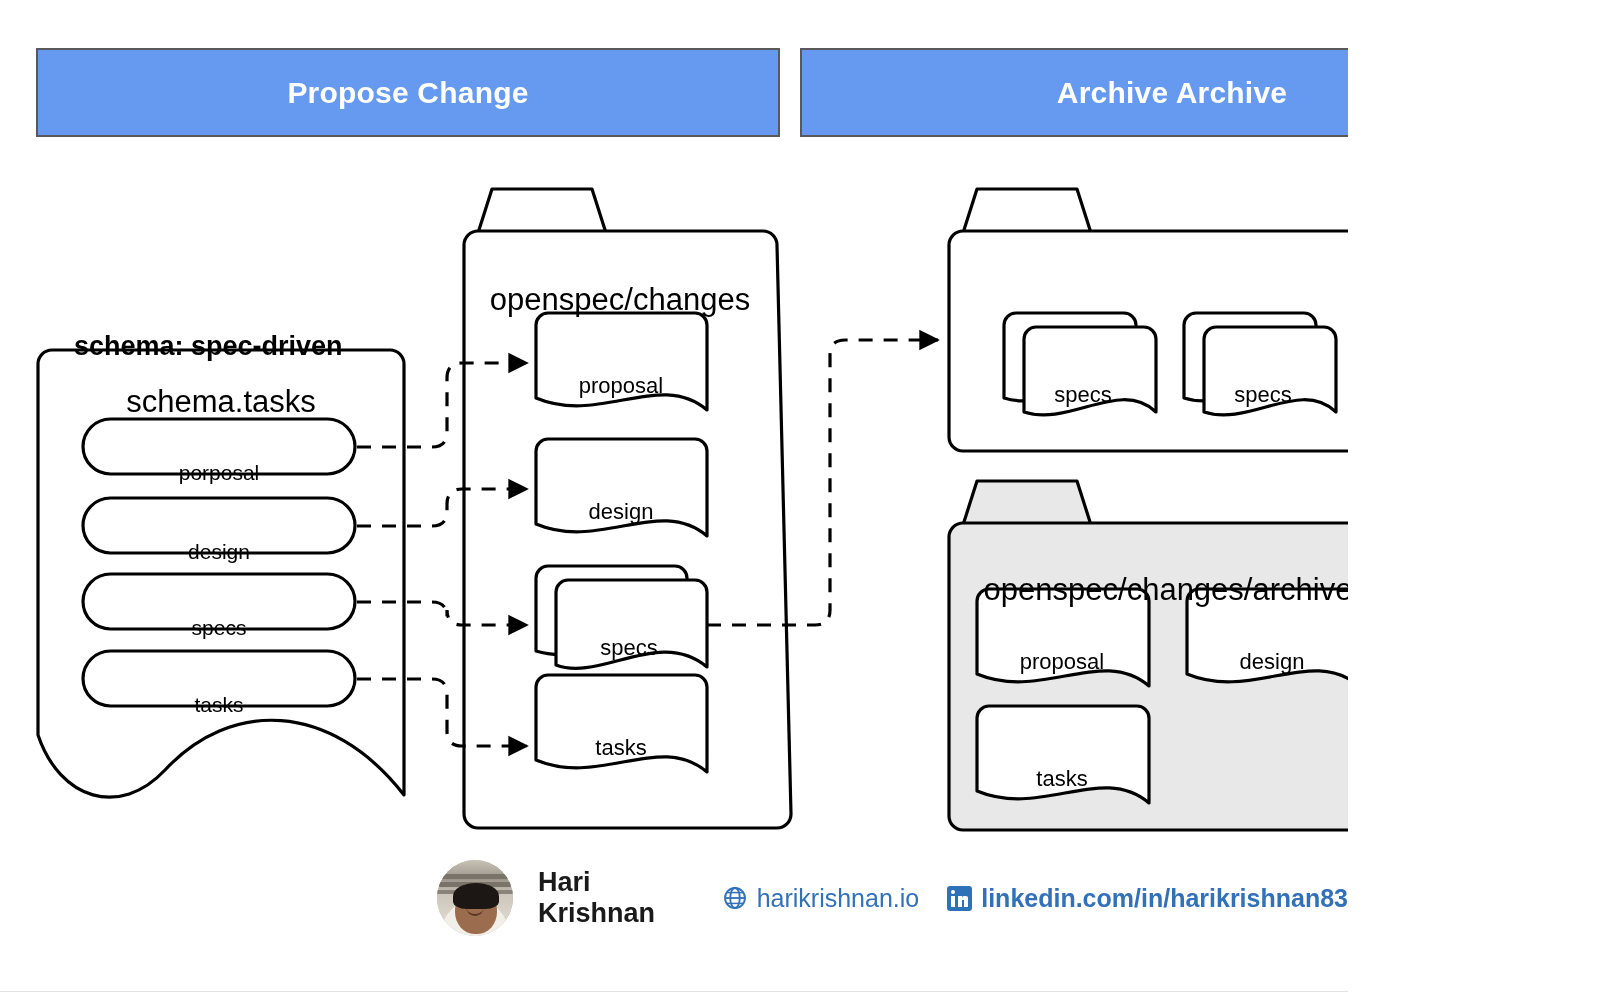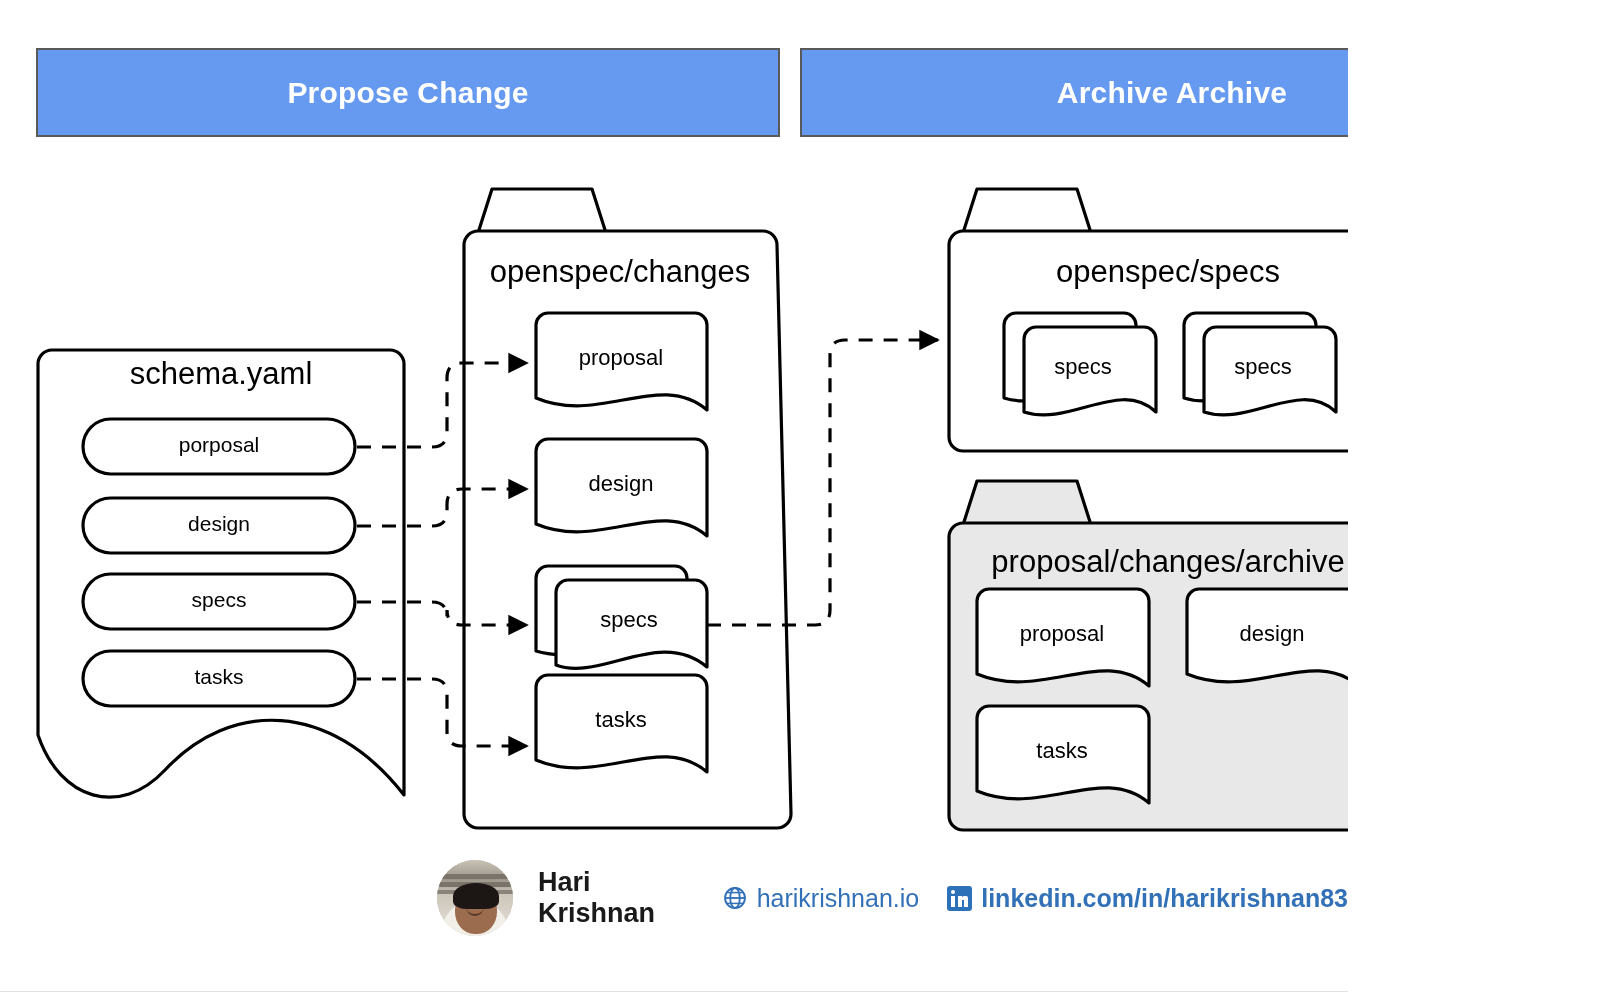--- a/index.html
+++ b/index.html
@@ -59,20 +59,21 @@
     stroke-linecap: butt;
   }
   .arrowfill { fill: #000000; }
 
   
   .lbl {
     position: absolute;
     font-family: "Liberation Sans", sans-serif;
     color: #000000;
     white-space: nowrap;
+    margin-top: 28px;
   }
   .lbl-folder { font-size: 31px; }
   .lbl-doc    { font-size: 22px; }
   .lbl-pill   { font-size: 21px; }
   .lbl-bold   { font-size: 27px; font-weight: bold; }
   .center-x   { transform: translateX(-50%); }
 
   
   #footer {
     position: absolute;
@@ -244,38 +245,38 @@
       <path class="dash" marker-end="url(#ah)" d="M 357 602 L 432 602 Q 447 602 447 617 L 447 610 Q 447 625 462 625 L 527 625"></path>
     </g>
     <g>
       <path class="dash" marker-end="url(#ah)" d="M 357 679 L 432 679 Q 447 679 447 694 L 447 731 Q 447 746 462 746 L 527 746"></path>
     </g>
     <g>
       <path class="dash" marker-end="url(#ah)" d="M 707 625 L 815 625 Q 830 625 830 610 L 830 355 Q 830 340 845 340 L 938 340"></path>
     </g>
   </svg>
 
-  <div class="lbl lbl-folder center-x" style="left:221px; top:356px;">schema.yaml</div>
+  <div class="lbl lbl-bold" style="left:74px; top:303px;">schema: spec-driven</div>
+  <div class="lbl lbl-folder center-x" style="left:221px; top:356px;">schema.tasks</div>
 
   <div class="lbl lbl-pill center-x" style="left:219px; top:433px;">porposal</div>
   <div class="lbl lbl-pill center-x" style="left:219px; top:512px;">design</div>
   <div class="lbl lbl-pill center-x" style="left:219px; top:588px;">specs</div>
   <div class="lbl lbl-pill center-x" style="left:219px; top:665px;">tasks</div>
 
   <div class="lbl lbl-folder center-x" style="left:620px; top:254px;">openspec/changes</div>
   <div class="lbl lbl-doc center-x" style="left:621px; top:345px;">proposal</div>
   <div class="lbl lbl-doc center-x" style="left:621px; top:471px;">design</div>
   <div class="lbl lbl-doc center-x" style="left:629px; top:607px;">specs</div>
   <div class="lbl lbl-doc center-x" style="left:621px; top:707px;">tasks</div>
 
-  <div class="lbl lbl-folder center-x" style="left:1168px; top:254px;">openspec/specs</div>
   <div class="lbl lbl-doc center-x" style="left:1083px; top:354px;">specs</div>
   <div class="lbl lbl-doc center-x" style="left:1263px; top:354px;">specs</div>
 
-  <div class="lbl lbl-folder center-x" style="left:1168px; top:544px;">proposal/changes/archive</div>
+  <div class="lbl lbl-folder center-x" style="left:1168px; top:544px;">openspec/changes/archive</div>
   <div class="lbl lbl-doc center-x" style="left:1062px; top:621px;">proposal</div>
   <div class="lbl lbl-doc center-x" style="left:1272px; top:621px;">design</div>
   <div class="lbl lbl-doc center-x" style="left:1062px; top:738px;">tasks</div>
 
   <div id="footer">
 
     <div class="avatar">
       <div class="sky"></div>
       <div class="bar1"></div>
       <div class="bar2"></div>

